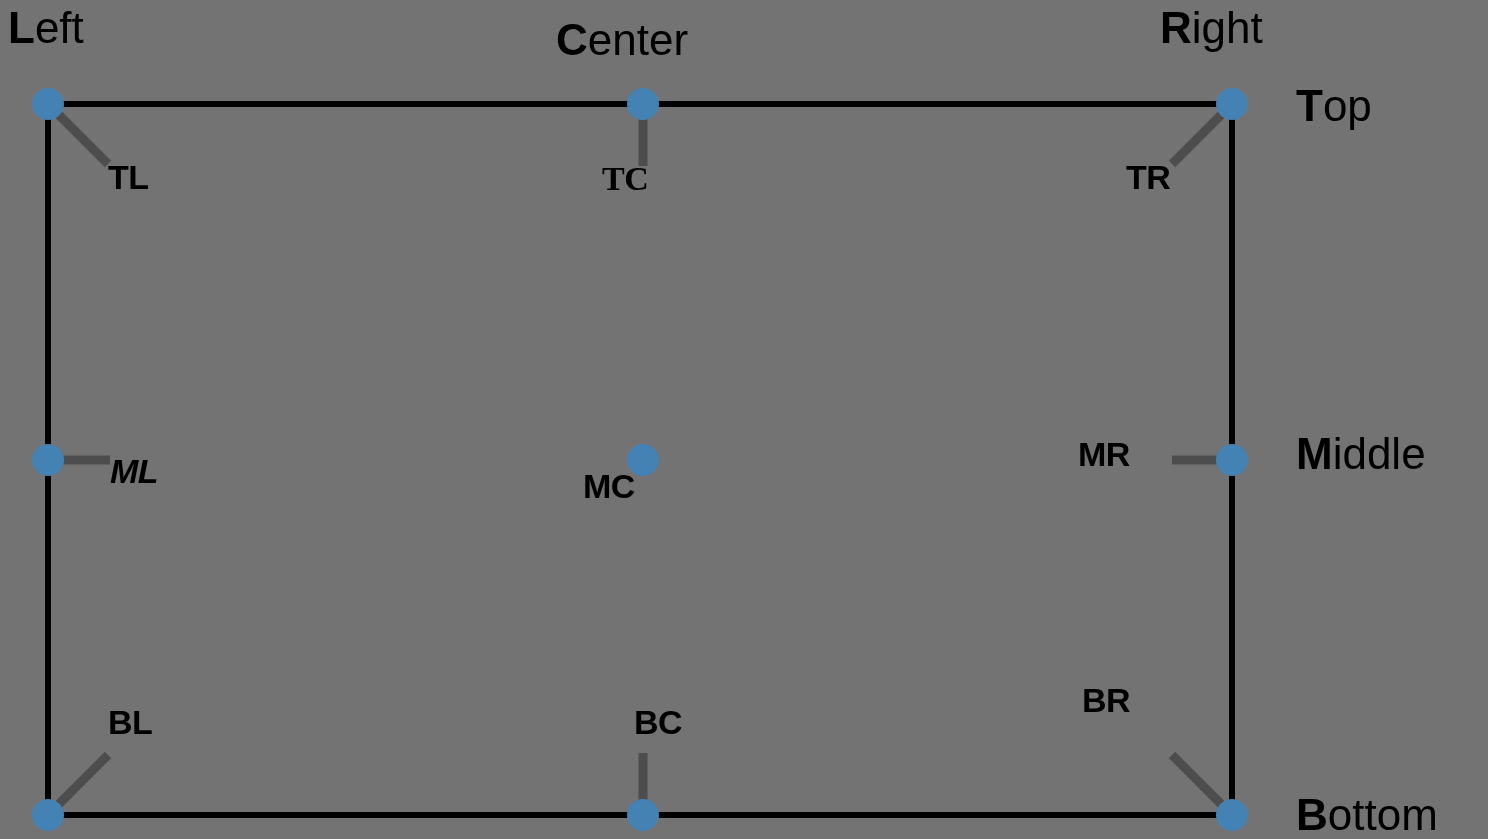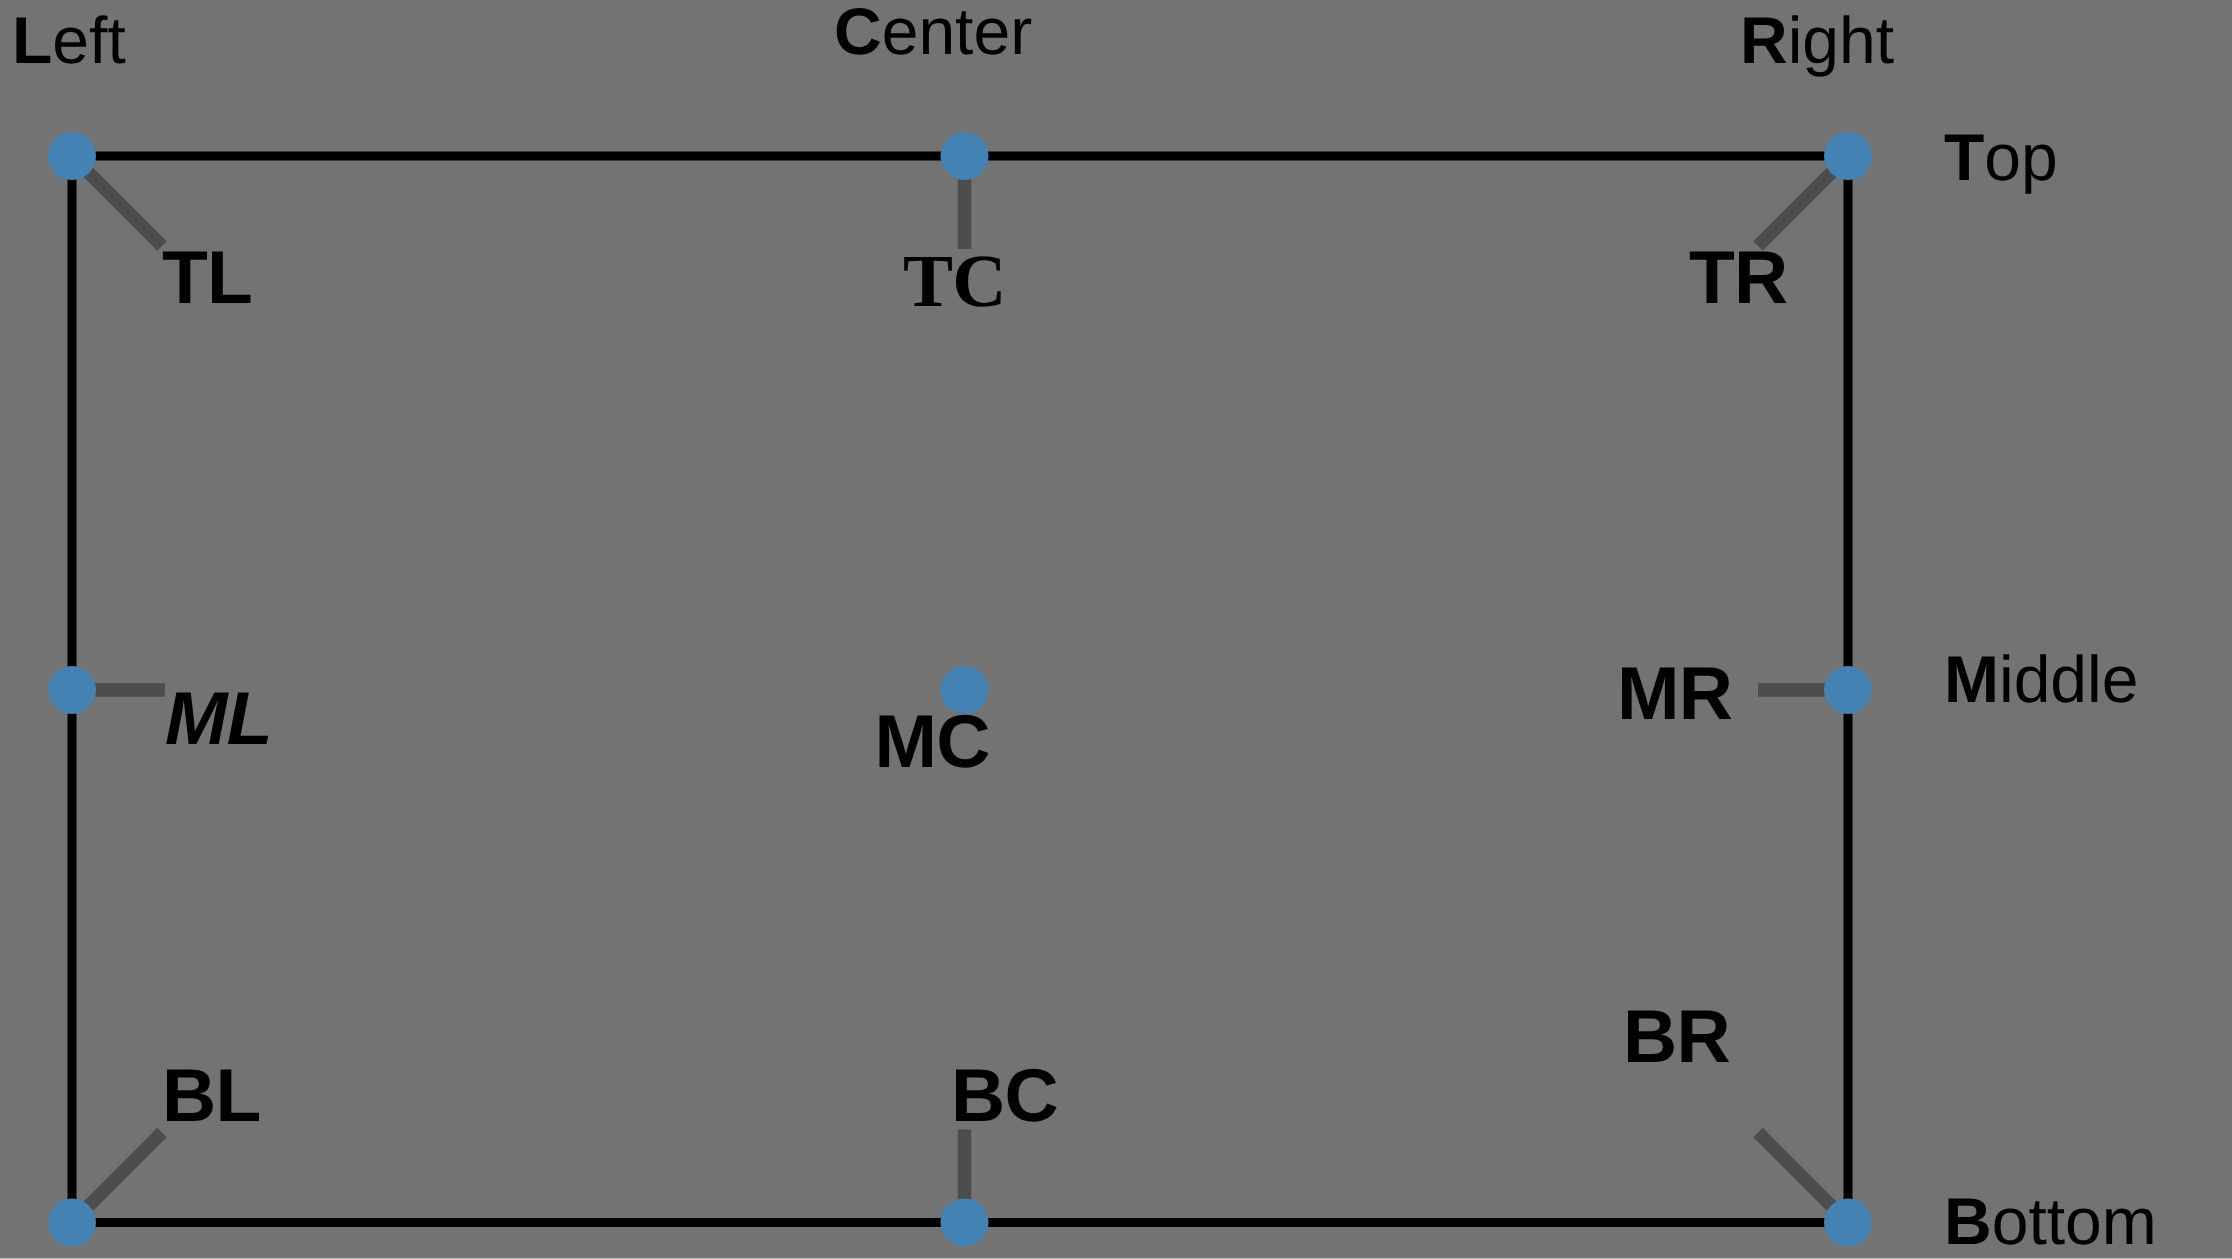--- a/index.html
+++ b/index.html
@@ -37,21 +37,21 @@
     user-select: none;
   }
   .axis-label {
     font-size: 44px;
     font-weight: 400;
   }
   .axis-label .initial {
     font-weight: 700;
   }
   .anchor-label {
-    font-size: 50px;
+    font-size: 34px;
     font-weight: 700;
     letter-spacing: -0.5px;
   }
 </style>
 </head>
 <body>
 
 <div id="stage">
 
   <svg id="diagram-svg" viewBox="0 0 1488 839" xmlns="http://www.w3.org/2000/svg">
@@ -76,33 +76,33 @@
         <circle cx="643" cy="460" r="16" fill="#4482b4"></circle>
         <circle cx="1232" cy="460" r="16" fill="#4482b4"></circle>
         <circle cx="48" cy="815" r="16" fill="#4482b4"></circle>
         <circle cx="643" cy="815" r="16" fill="#4482b4"></circle>
         <circle cx="1232" cy="815" r="16" fill="#4482b4"></circle>
       </g>
   </svg>
 
   <div id="column-header-layer">
       <div class="axis-label" style="left: 8px; top: 6px;"><span class="initial">L</span><span class="rest">eft</span></div>
-      <div class="axis-label" style="left: 556px; top: 0;"><span class="initial">C</span><span class="rest">enter</span></div>
+      <div class="axis-label" style="left: 556px; top: 18px;"><span class="initial">C</span><span class="rest">enter</span></div>
       <div class="axis-label" style="left: 1160px; top: 6px;"><span class="initial">R</span><span class="rest">ight</span></div>
     </div>
   <div id="row-header-layer">
       <div class="axis-label" style="left: 1296px; top: 84px;"><span class="initial">T</span><span class="rest">op</span></div>
       <div class="axis-label" style="left: 1296px; top: 432px;"><span class="initial">M</span><span class="rest">iddle</span></div>
       <div class="axis-label" style="left: 1296px; top: 793px;"><span class="initial">B</span><span class="rest">ottom</span></div>
     </div>
   <div id="anchor-label-layer">
       <div class="anchor-label" style="left: 108px; top: 160px;">TL</div>
       <div class="anchor-label" style="left: 602px; top: 162px; font-family: Liberation Serif, serif;">TC</div>
       <div class="anchor-label" style="left: 1090px; top: 160px; margin-left: 36px;">TR</div>
       <div class="anchor-label" style="left: 110px; top: 454px; font-style: italic;">ML</div>
       <div class="anchor-label" style="left: 583px; top: 437px; margin-top: 32px;">MC</div>
       <div class="anchor-label" style="left: 1078px; top: 437px;">MR</div>
       <div class="anchor-label" style="left: 108px; top: 705px;">BL</div>
       <div class="anchor-label" style="left: 634px; top: 705px;">BC</div>
-      <div class="anchor-label" style="left: 1082px; top: 666px;">BR</div>
+      <div class="anchor-label" style="left: 1082px; top: 683px;">BR</div>
     </div>
 
 </div>
 
 </body></html>

